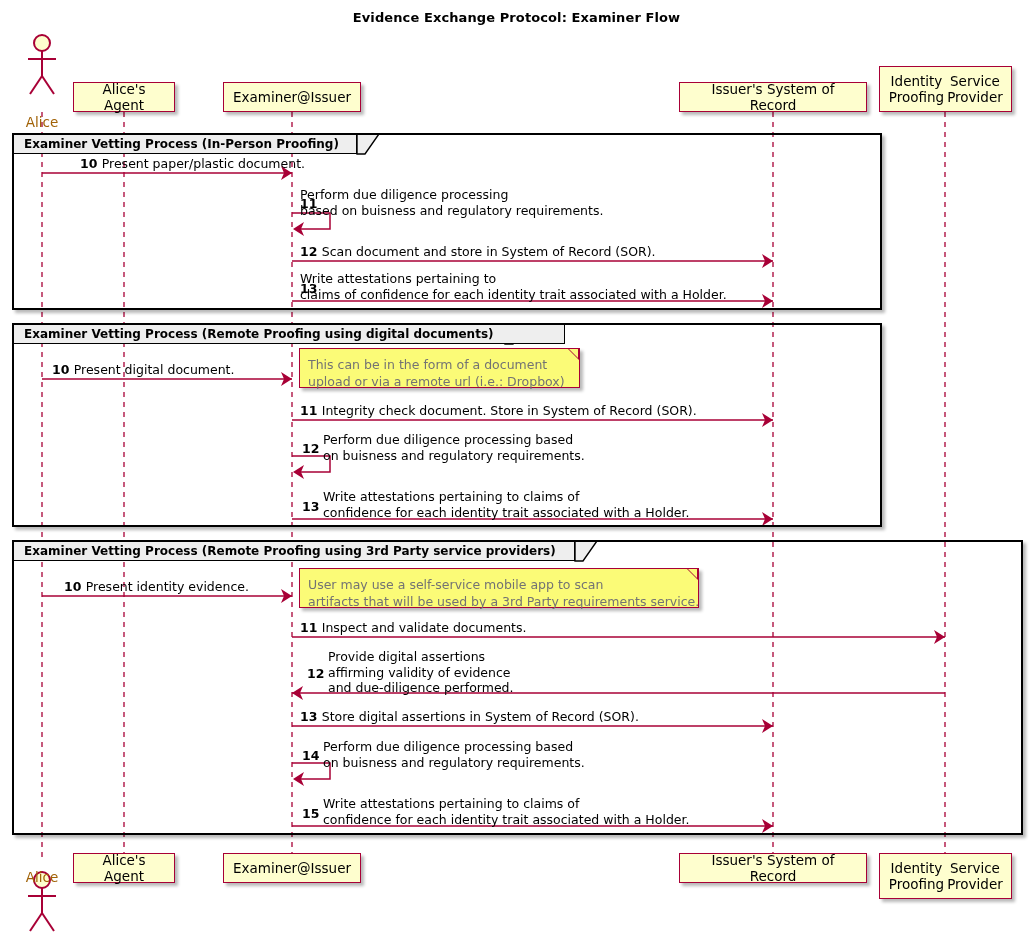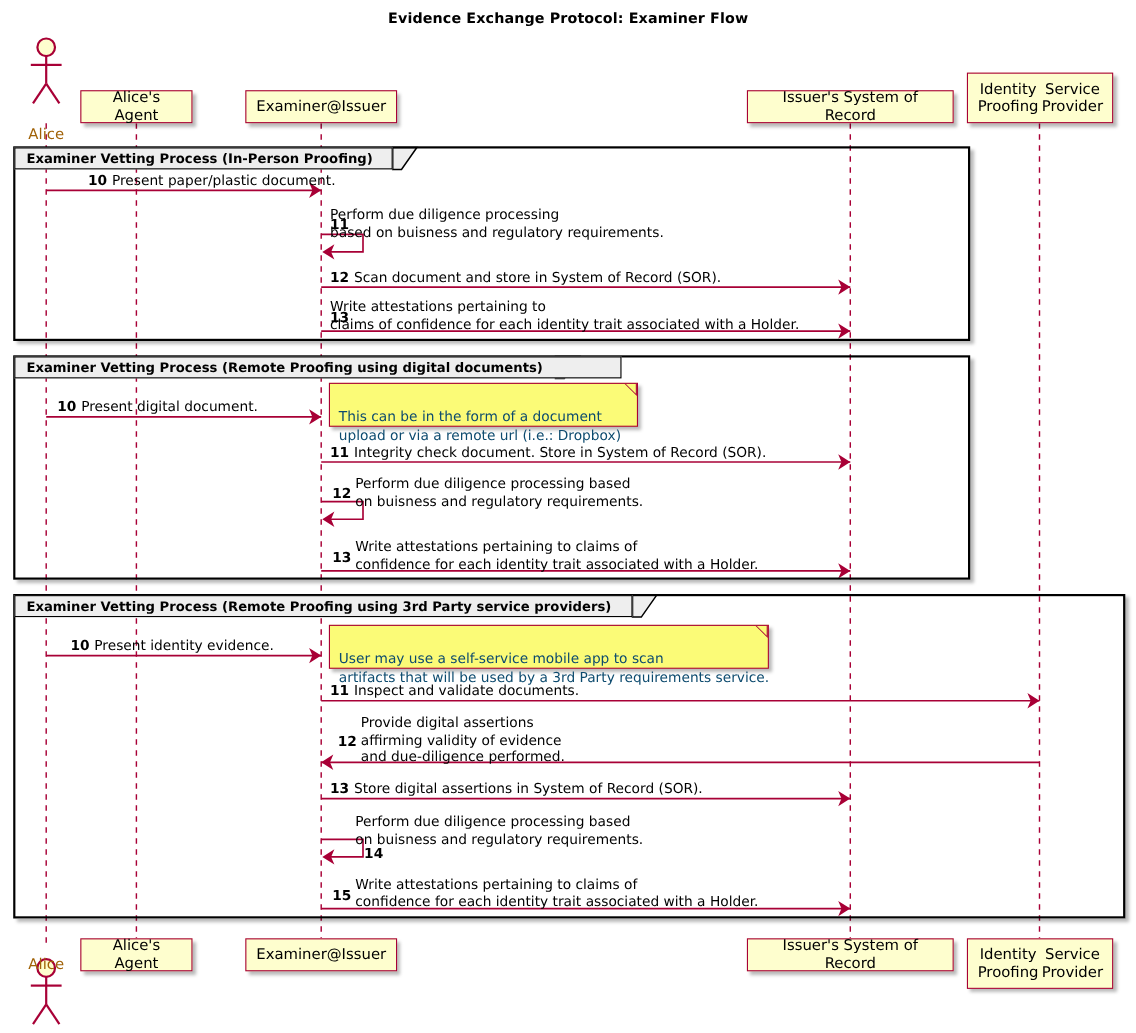--- a/index.html
+++ b/index.html
@@ -76,22 +76,22 @@
     white-space: nowrap;
   }
   
   .note {
     position: absolute;
     box-sizing: border-box;
     background: #FBFB77;
     border: 1.5px solid #A80036;
     box-shadow: 3px 3px 3px rgba(0,0,0,0.28);
     font-size: 12.5px;
-    color: #0c4a6e;
-    padding: 21px 9px 5px 8px;
+    color: #737373;
+    padding: 7px 9px 5px 8px;
     line-height: 17px;
     white-space: pre;
   }
   .note-fold {
     position: absolute;
     width: 0; height: 0;
     border-left: 11px solid transparent;
     border-top: 11px solid #A80036;
   }
   .note-fold-inner {
@@ -230,21 +230,21 @@
       <div class="msg-label" style="left: 300px; top: 403px;"><span class="msg-num">11 </span><span>Integrity check document. Store in System of Record (SOR).</span></div>
       <div class="msg-label msg-num" style="left: 302px; top: 441px;">12</div>
       <div class="msg-label" style="left: 323px; top: 432px;"><div>Perform due diligence processing based</div><div>on buisness and regulatory requirements.</div></div>
       <div class="msg-label msg-num" style="left: 302px; top: 499px;">13</div>
       <div class="msg-label" style="left: 323px; top: 489px;"><div>Write attestations pertaining to claims of</div><div>confidence for each identity trait associated with a Holder.</div></div>
       <div class="msg-label" style="left: 52px; top: 579px; margin-left: 12px;"><span class="msg-num">10 </span><span>Present identity evidence.</span></div>
       <div class="msg-label" style="left: 300px; top: 620px;"><span class="msg-num">11 </span><span>Inspect and validate documents.</span></div>
       <div class="msg-label msg-num" style="left: 307px; top: 666px;">12</div>
       <div class="msg-label" style="left: 328px; top: 649px;"><div>Provide digital assertions</div><div>affirming validity of evidence</div><div>and due-diligence performed.</div></div>
       <div class="msg-label" style="left: 300px; top: 709px;"><span class="msg-num">13 </span><span>Store digital assertions in System of Record (SOR).</span></div>
-      <div class="msg-label msg-num" style="left: 302px; top: 768px; margin-left: 29px;">14</div>
+      <div class="msg-label msg-num" style="left: 302px; top: 748px;">14</div>
       <div class="msg-label" style="left: 323px; top: 739px;"><div>Perform due diligence processing based</div><div>on buisness and regulatory requirements.</div></div>
       <div class="msg-label msg-num" style="left: 302px; top: 806px;">15</div>
       <div class="msg-label" style="left: 323px; top: 796px;"><div>Write attestations pertaining to claims of</div><div>confidence for each identity trait associated with a Holder.</div></div>
     </div>
 
   <div id="notes-layer">
       <div class="note" style="left: 299px; top: 348px; width: 281px; height: 40px;"><div>This can be in the form of a document</div><div>upload or via a remote url (i.e.: Dropbox)</div></div>
       <div class="note-fold" style="left: 568px; top: 349px;"></div>
       <div class="note-fold-inner" style="left: 569px; top: 349px;"></div>
       <div class="note" style="left: 299px; top: 568px; width: 400px; height: 40px;"><div>User may use a self-service mobile app to scan</div><div>artifacts that will be used by a 3rd Party requirements service.</div></div>

